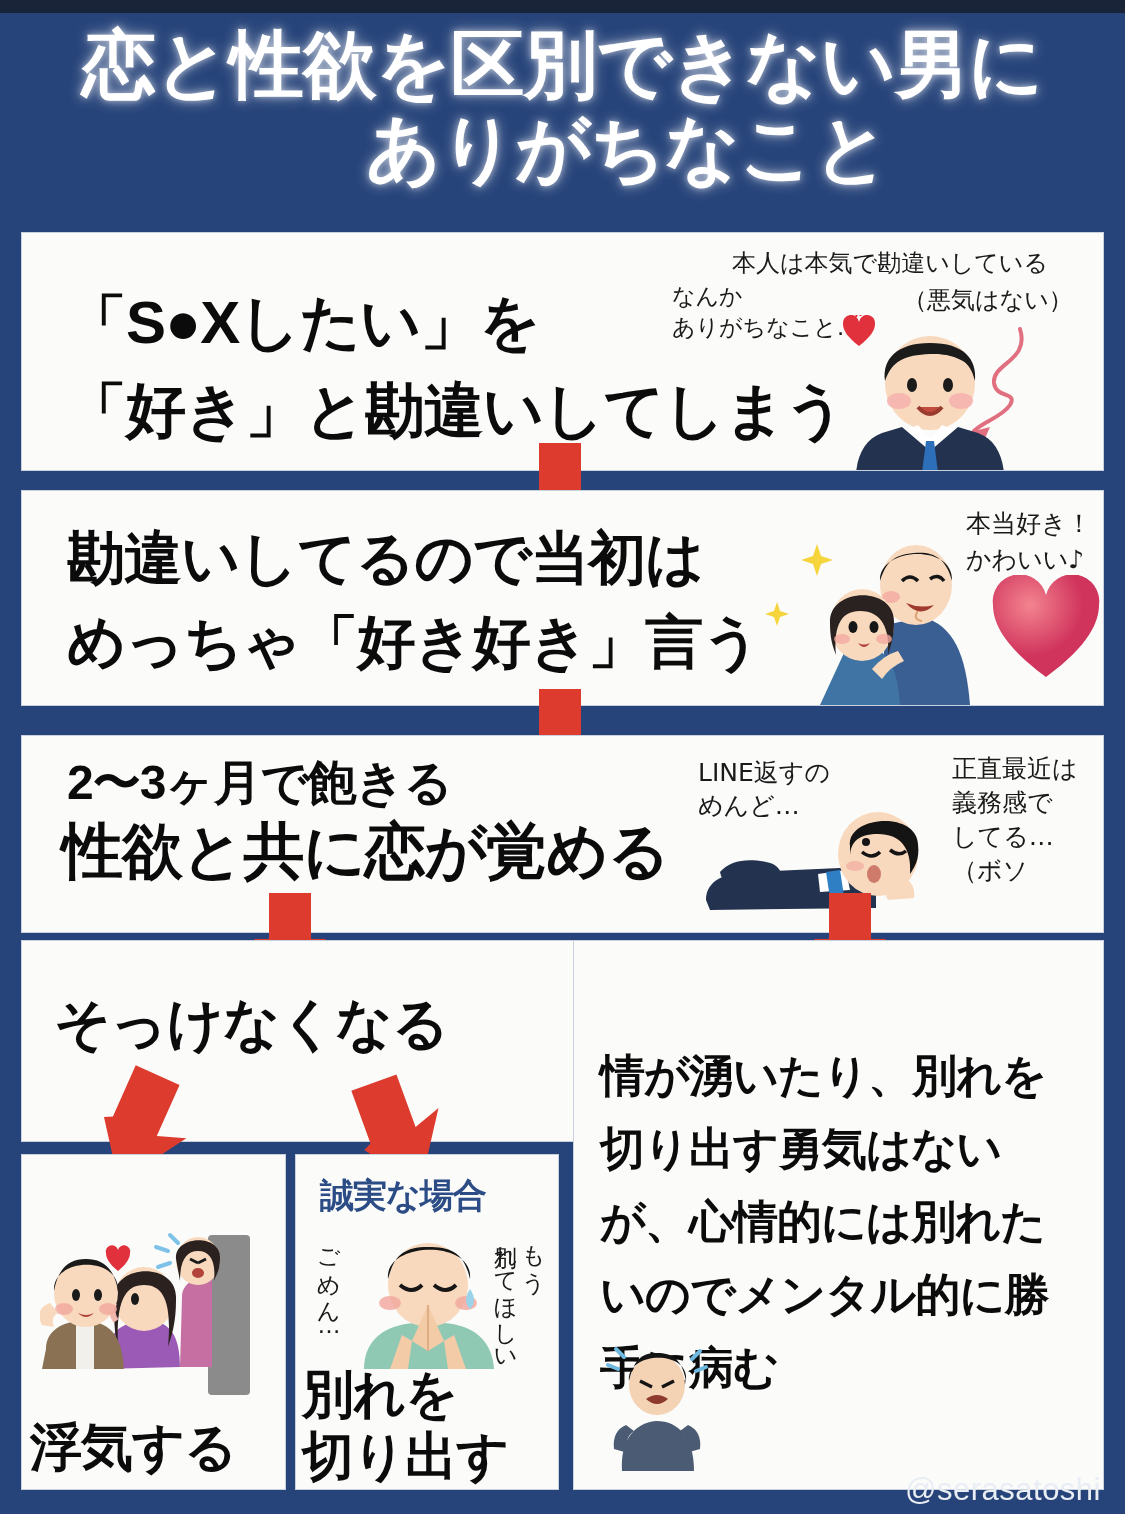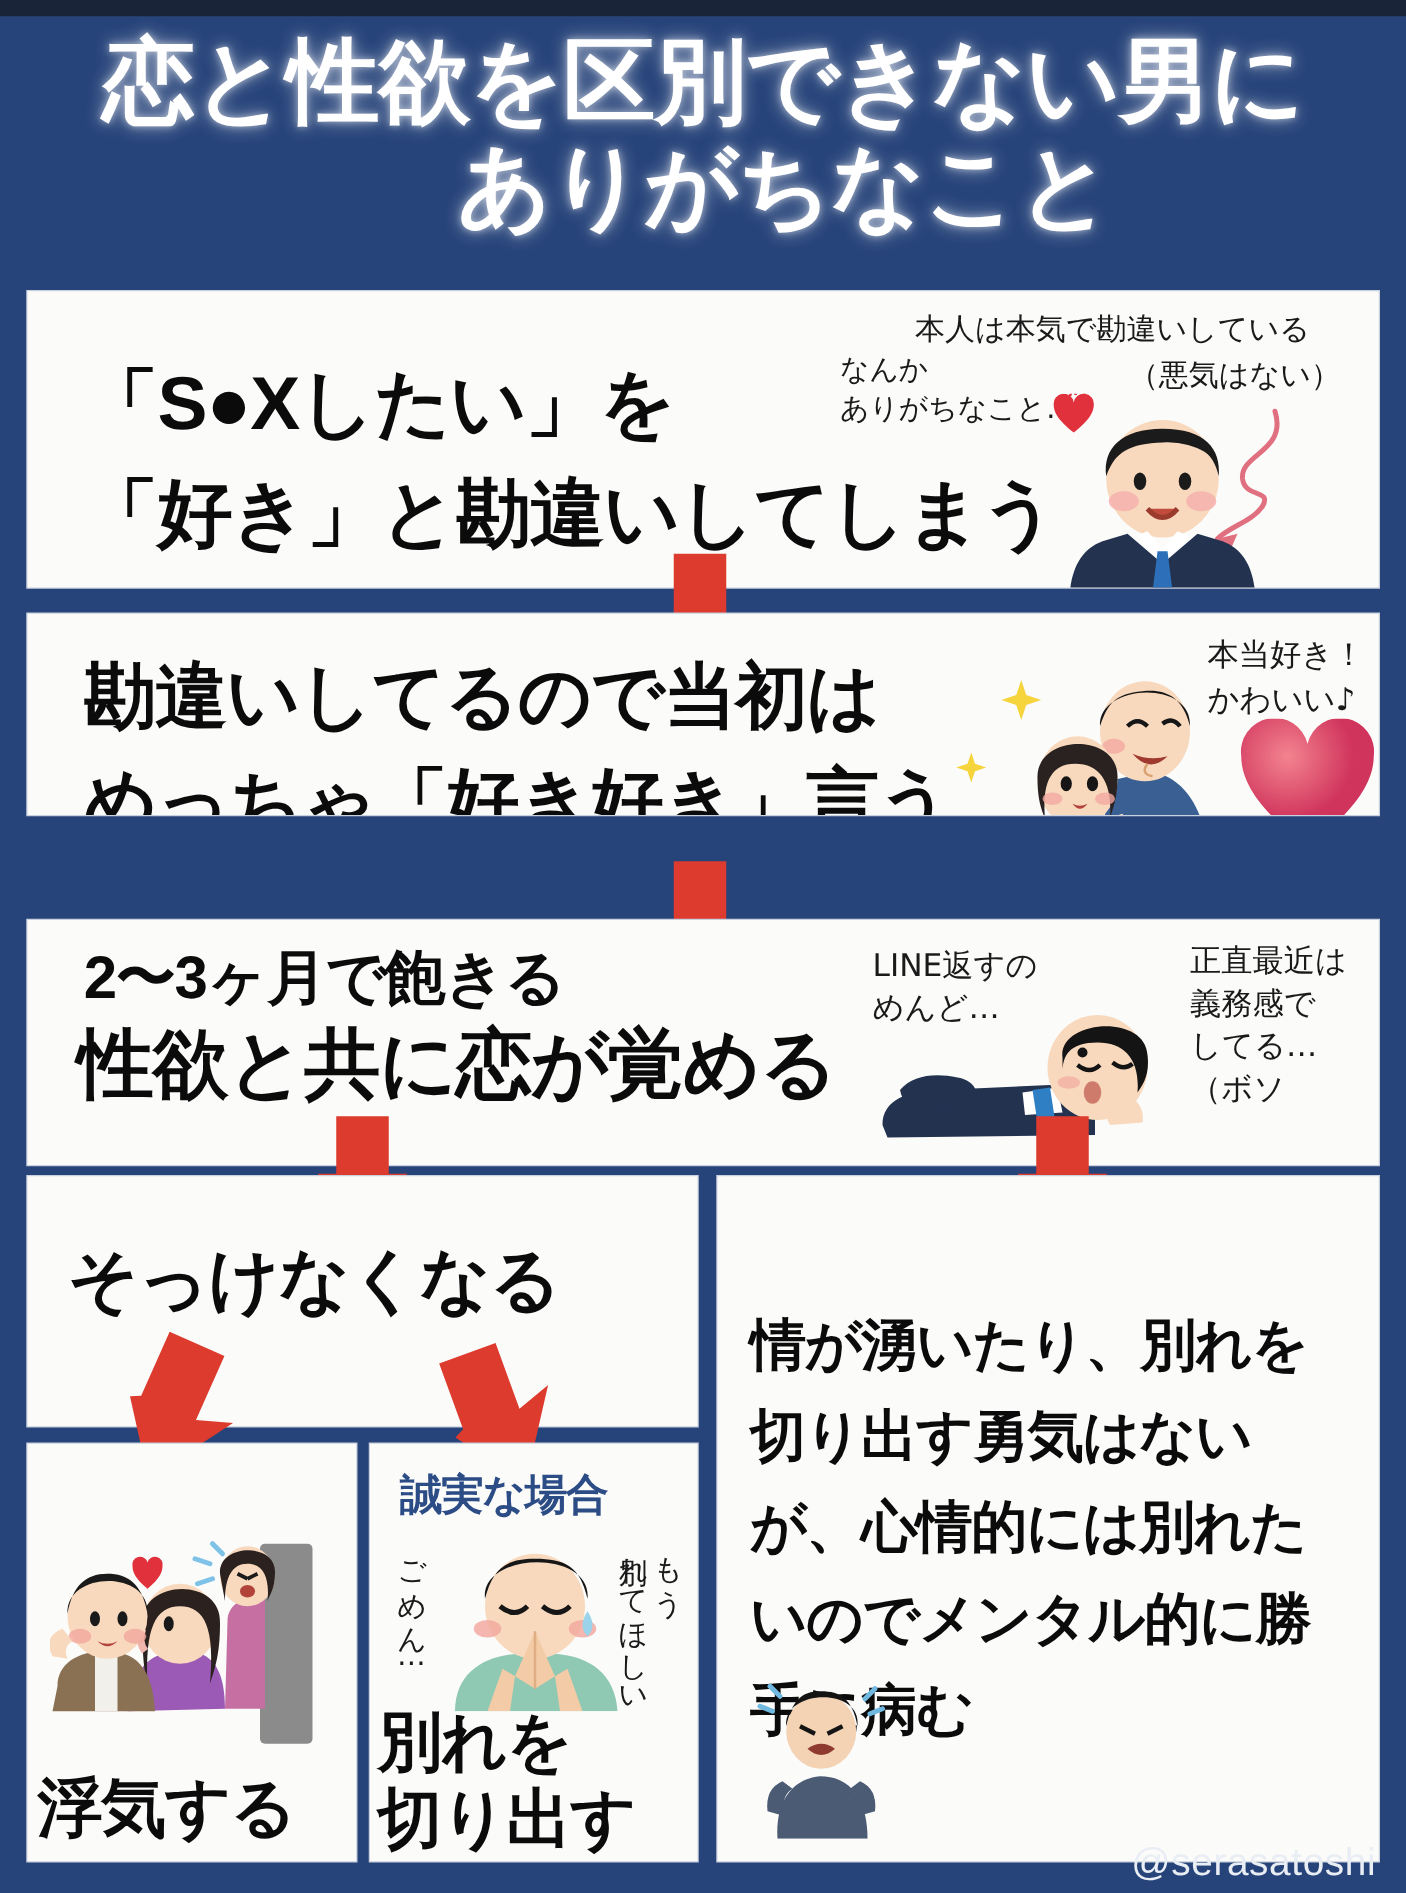--- a/index.html
+++ b/index.html
@@ -117,21 +117,21 @@
         <path d="M84 118 L92 118 L96 150 L80 150Z" fill="#2d6fb8"></path>
       </svg>
     </div>
   </div>
 
   <div class="arrow arrow-d" style="left:500px;top:430px;width:120px;height:88px;">
     <div class="shaft" style="top:0;width:42px;height:52px;"></div>
     <div class="head" style="top:48px;"></div>
   </div>
 
-  <div class="panel" style="left:22px;top:478px;width:1081px;height:161px;">
+  <div class="panel" style="left:22px;top:478px;width:1081px;height:214px;">
 
     <div class="maintxt" style="left:45px;top:25px;font-size:58px;line-height:84px;">勘違いしてるので当初は
 めっちゃ「好き好き」言う</div>
 
     <div class="handwrite" style="left:944px;top:15px;font-size:25px;line-height:36px;">本当好き！
 かわいい♪</div>
 
     <div class="illus" style="left:778px;top:52px;">
       <svg width="34" height="34" viewBox="0 0 34 34">
           <path d="M17 1 L21 13 L33 17 L21 21 L17 33 L13 21 L1 17 L13 13Z" fill="#f6d43c"></path>
@@ -229,21 +229,21 @@
   <div class="arrow arrow-d" style="left:230px;top:880px;width:120px;height:86px;">
     <div class="shaft" style="top:0;width:42px;height:50px;"></div>
     <div class="head" style="top:46px;"></div>
   </div>
 
   <div class="arrow arrow-d" style="left:790px;top:880px;width:120px;height:86px;">
     <div class="shaft" style="top:0;width:42px;height:50px;"></div>
     <div class="head" style="top:46px;"></div>
   </div>
 
-  <div class="panel" style="left:22px;top:928px;width:536px;height:200px;">
+  <div class="panel" style="left:22px;top:928px;width:536px;height:200px;padding-left:40px;">
     <div class="maintxt" style="left:32px;top:50px;font-size:56px;line-height:66px;">そっけなくなる</div>
   </div>
 
   <div class="diag" style="left:95px;top:1060px;">
     <svg width="130" height="130" viewBox="0 0 130 130">
       <path d="M14 2 L62 2 L62 58 L90 48 L46 116 L6 62 L14 58 Z" fill="#dd3b2e" transform="rotate(24 50 60)"></path>
     </svg>
   </div>
   <div class="diag" style="left:355px;top:1060px;">
     <svg width="130" height="130" viewBox="0 0 130 130">

